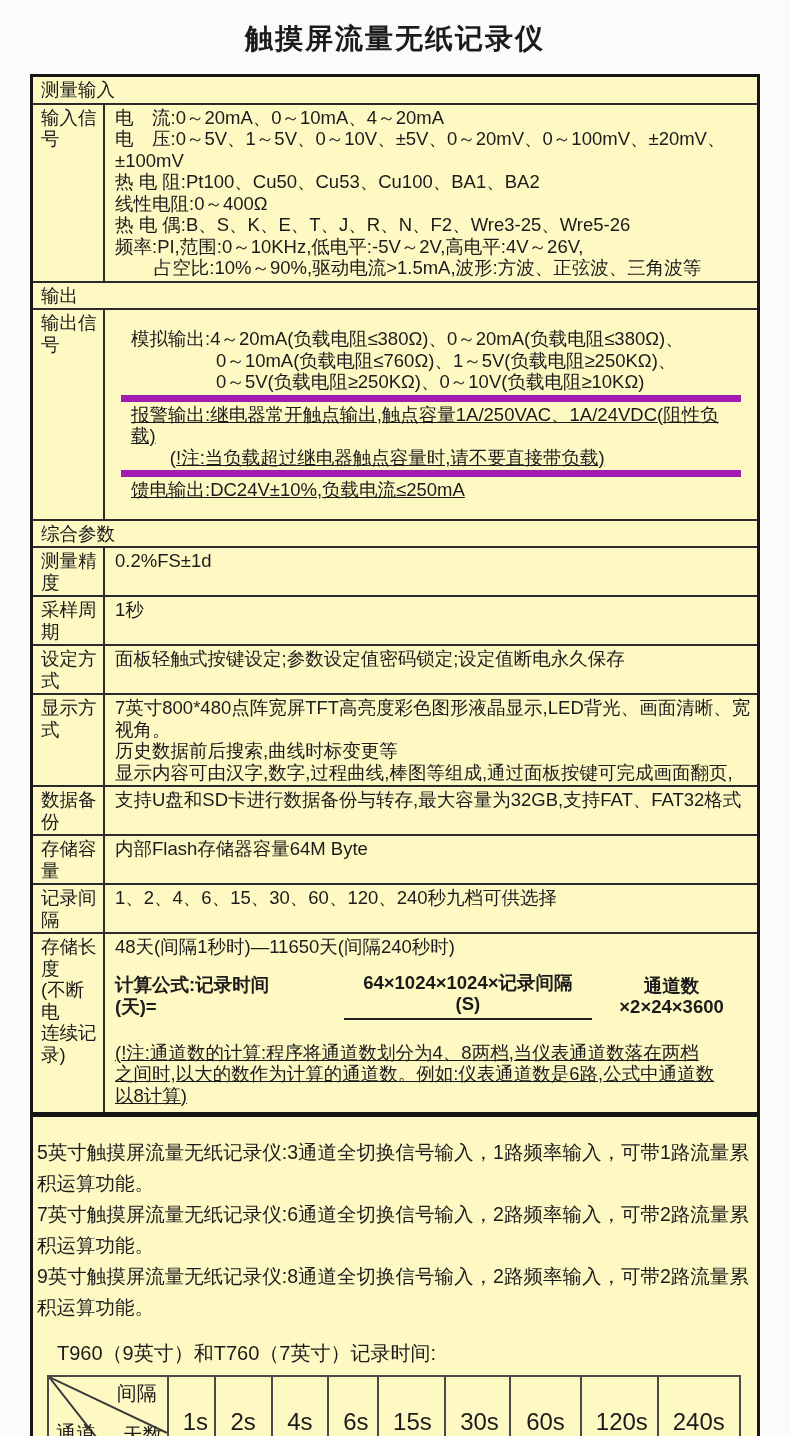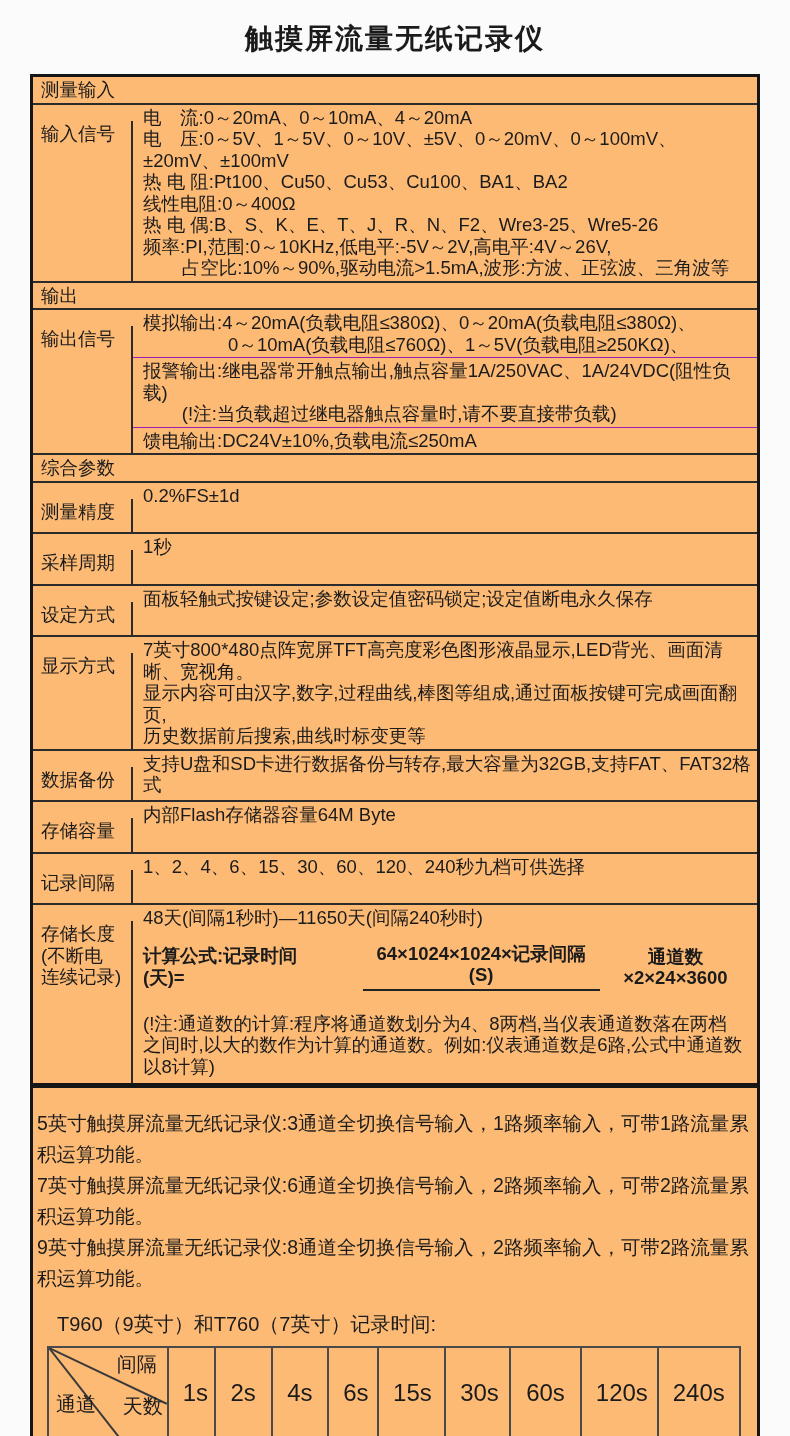--- a/index.html
+++ b/index.html
@@ -10,47 +10,46 @@
     color:#1b1b1b;
     font-family:"Liberation Sans","DejaVu Sans",sans-serif;
   }
   .page { padding:12px 30px 0 30px; }
 
   .doc-title {
     font-size:28px; font-weight:bold; text-align:center;
     margin:8px 0 16px 0; letter-spacing:2px;
   }
 
-  .box { border:3px solid #161616; background:#fdba74; }
+  .box { border:3px solid #161616; background:#fef9c3; }
   .box + .box { border-top-width:3px; margin-top:-1px; }
 
   
   .box1 { font-size:18.5px; line-height:21.5px; }
   .box1 > div + div { border-top:2px solid #2b2b2b; }
   .sec-header { padding:2px 8px; }
   .spec-row { display:flex; }
   .spec-label {
-    width:100px; flex-shrink:0; padding:2px 2px 10px 8px;
+    width:72px; flex-shrink:0; padding:2px 2px 2px 8px;
     border-right:2px solid #2b2b2b;
-    margin-top:16px;
   }
   .spec-content { flex:1; padding:2px 6px 2px 10px; }
-  .spec-content.nopad { padding:0; }
+  .spec-content.nopad { padding:16px; }
   .subrow { padding:2px 6px 2px 10px; }
-  .subrow + .subrow { border-top:1px solid #a21caf; }
+  .subrow + .subrow { border-top:7px solid #a21caf;text-decoration:underline; }
   .ind1 { padding-left:4.6em; }
   .ind2 { padding-left:2.1em; }
   .ind3 { padding-left:3.9em; }
 
   .storage-content { padding:2px 6px 6px 10px; }
   .formula-line { display:flex; align-items:center; margin:14px 0 10px 0;font-weight:bold; }
   .frac { display:inline-flex; flex-direction:row; text-align:center; margin-left:34px; }
   .frac .num { border-bottom:2px solid #222; padding:0 8px 3px 8px; }
   .frac .den { padding-top:3px; }
-  .note-lines { margin-top:22px; }
+  .note-lines { margin-top:22px;text-decoration:underline; }
 
   
   .box2 { font-size:19.5px; }
   .models { padding:20px 2px 0 4px; line-height:31px; }
   .tbl-title { font-size:20px; margin:17px 0 8px 24px; }
   .rec-table {
     width:694px; margin:0 0 4px 14px;
     border-collapse:collapse; table-layout:fixed;
   }
   .rec-table td { border:2px solid #4a4a4a; text-align:center; font-size:24px; padding:14px; }
@@ -89,20 +88,21 @@
     </div>
 
     <div class="sec-header">输出</div>
 
     <div class="spec-row">
       <div class="spec-label">输出信号</div>
       <div class="spec-content nopad">
         <div class="subrow">
           <div>模拟输出:4～20mA(负载电阻≤380Ω)、0～20mA(负载电阻≤380Ω)、</div>
           <div class="ind1">0～10mA(负载电阻≤760Ω)、1～5V(负载电阻≥250KΩ)、</div>
+          <div class="ind1">0～5V(负载电阻≥250KΩ)、0～10V(负载电阻≥10KΩ)</div>
         </div>
         <div class="subrow">
           <div>报警输出:继电器常开触点输出,触点容量1A/250VAC、1A/24VDC(阻性负载)</div>
           <div class="ind2">(!注:当负载超过继电器触点容量时,请不要直接带负载)</div>
         </div>
         <div class="subrow">
           <div>馈电输出:DC24V±10%,负载电流≤250mA</div>
         </div>
       </div>
     </div>
@@ -121,22 +121,22 @@
 
     <div class="spec-row">
       <div class="spec-label">设定方式</div>
       <div class="spec-content">面板轻触式按键设定;参数设定值密码锁定;设定值断电永久保存</div>
     </div>
 
     <div class="spec-row">
       <div class="spec-label">显示方式</div>
       <div class="spec-content">
         <div>7英寸800*480点阵宽屏TFT高亮度彩色图形液晶显示,LED背光、画面清晰、宽视角。</div>
+        <div>历史数据前后搜索,曲线时标变更等</div>
         <div>显示内容可由汉字,数字,过程曲线,棒图等组成,通过面板按键可完成画面翻页,</div>
-        <div>历史数据前后搜索,曲线时标变更等</div>
       </div>
     </div>
 
     <div class="spec-row">
       <div class="spec-label">数据备份</div>
       <div class="spec-content">支持U盘和SD卡进行数据备份与转存,最大容量为32GB,支持FAT、FAT32格式</div>
     </div>
 
     <div class="spec-row">
       <div class="spec-label">存储容量</div>

